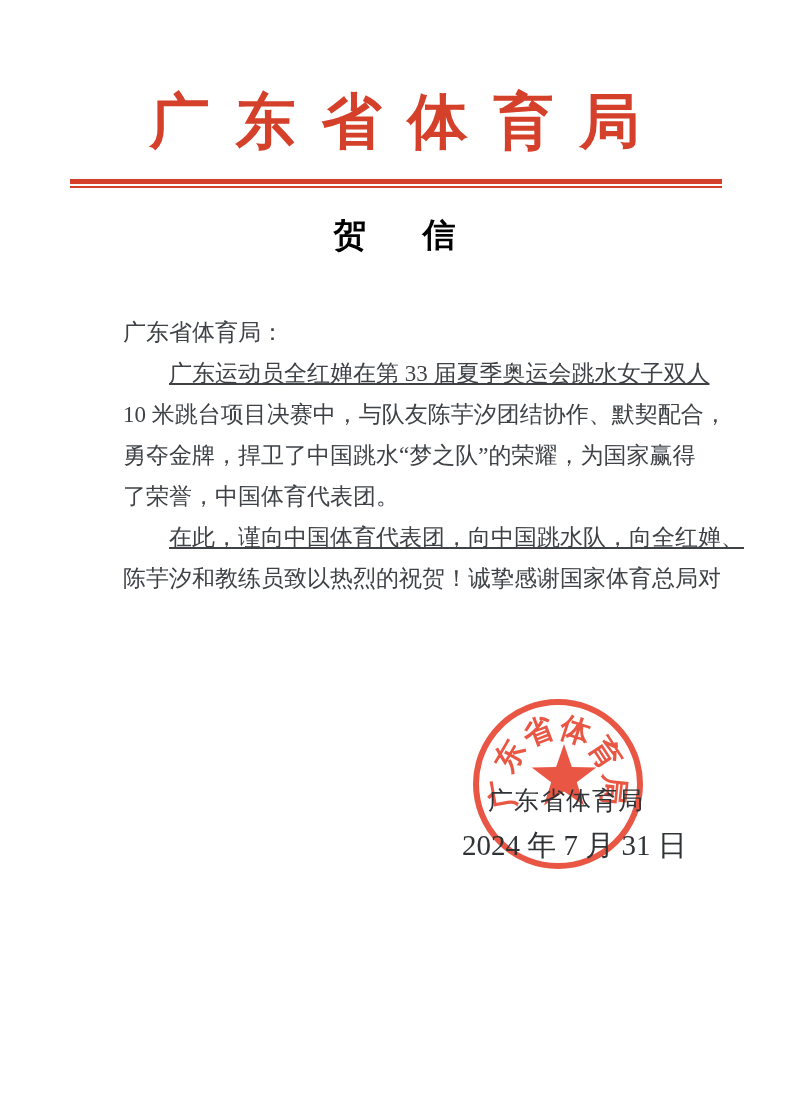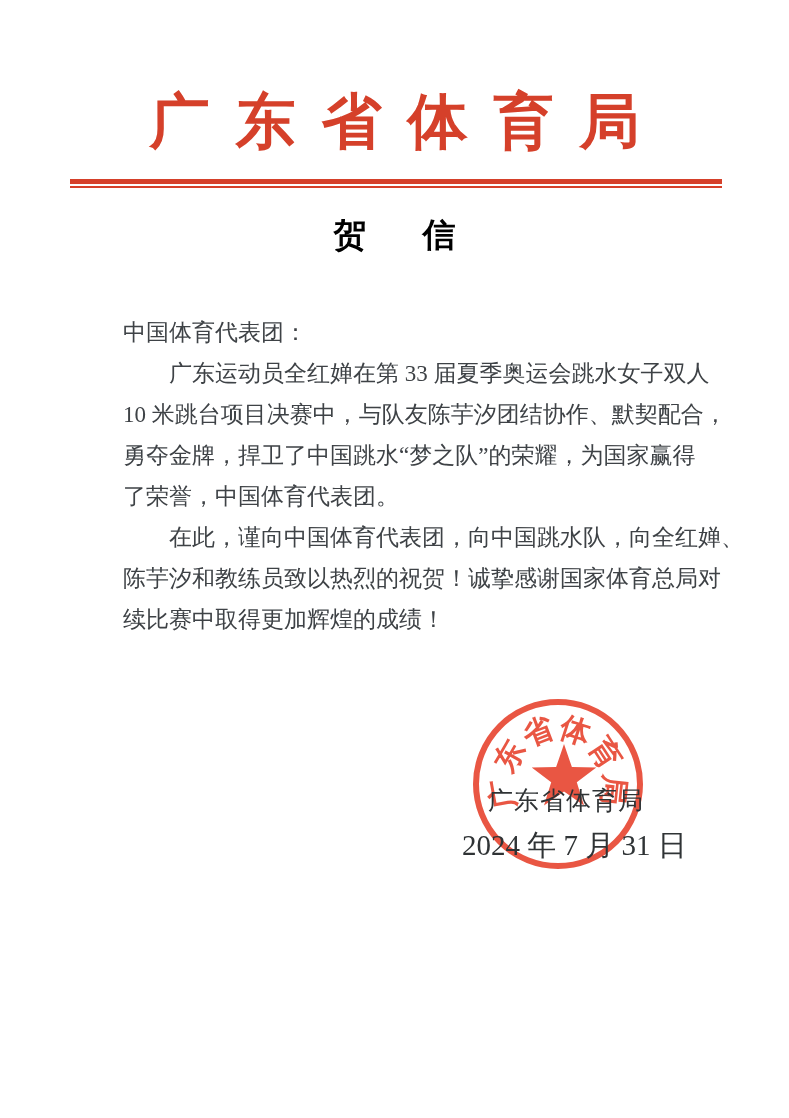--- a/index.html
+++ b/index.html
@@ -81,20 +81,21 @@
     color: #3e4246;
     font-size: 23px;
   }
   .line {
     height: 41px;
     line-height: 41px;
     white-space: nowrap;
   }
   .line.indent {
     text-indent: 2em;
+    text-decoration: underline;
   }
 
   
   .seal {
     position: absolute;
     left: 468px;
     top: 694px;
     width: 180px;
     height: 180px;
     z-index: 1;
@@ -133,28 +134,27 @@
 
 <div class="page">
 
   <div class="agency">广东省体育局</div>
 
   <div class="sep sep-top"></div>
 
   <h1 class="title">贺信</h1>
 
   <div class="body-text">
-    <div class="line">中国体育代表团：</div>
+    <div class="line">广东省体育局：</div>
     <div class="line indent">广东运动员全红婵在第 33 届夏季奥运会跳水女子双人</div>
     <div class="line">10 米跳台项目决赛中，与队友陈芋汐团结协作、默契配合，</div>
     <div class="line">勇夺金牌，捍卫了中国跳水“梦之队”的荣耀，为国家赢得</div>
     <div class="line">了荣誉，中国体育代表团。</div>
     <div class="line indent">在此，谨向中国体育代表团，向中国跳水队，向全红婵、</div>
     <div class="line">陈芋汐和教练员致以热烈的祝贺！诚挚感谢国家体育总局对</div>
-    <div class="line">续比赛中取得更加辉煌的成绩！</div>
   </div>
 
   <svg class="seal" viewBox="0 0 180 180" aria-hidden="true">
     <circle cx="90" cy="90" r="82" fill="none" stroke="#e63f2a" stroke-width="6"></circle>
     <polygon fill="#e63f2a" points="96,50 103.9,73.1 128.3,73.5 108.8,88.2 116,111.5 96,97.5 76,111.5 83.2,88.2 63.7,73.5 88.1,73.1"></polygon>
     <text x="90" y="44" text-anchor="middle" transform="rotate(-100 90 90)">广</text>
     <text x="90" y="44" text-anchor="middle" transform="rotate(-60 90 90)">东</text>
     <text x="90" y="44" text-anchor="middle" transform="rotate(-21 90 90)">省</text>
     <text x="90" y="44" text-anchor="middle" transform="rotate(18 90 90)">体</text>
     <text x="90" y="44" text-anchor="middle" transform="rotate(57 90 90)">育</text>

